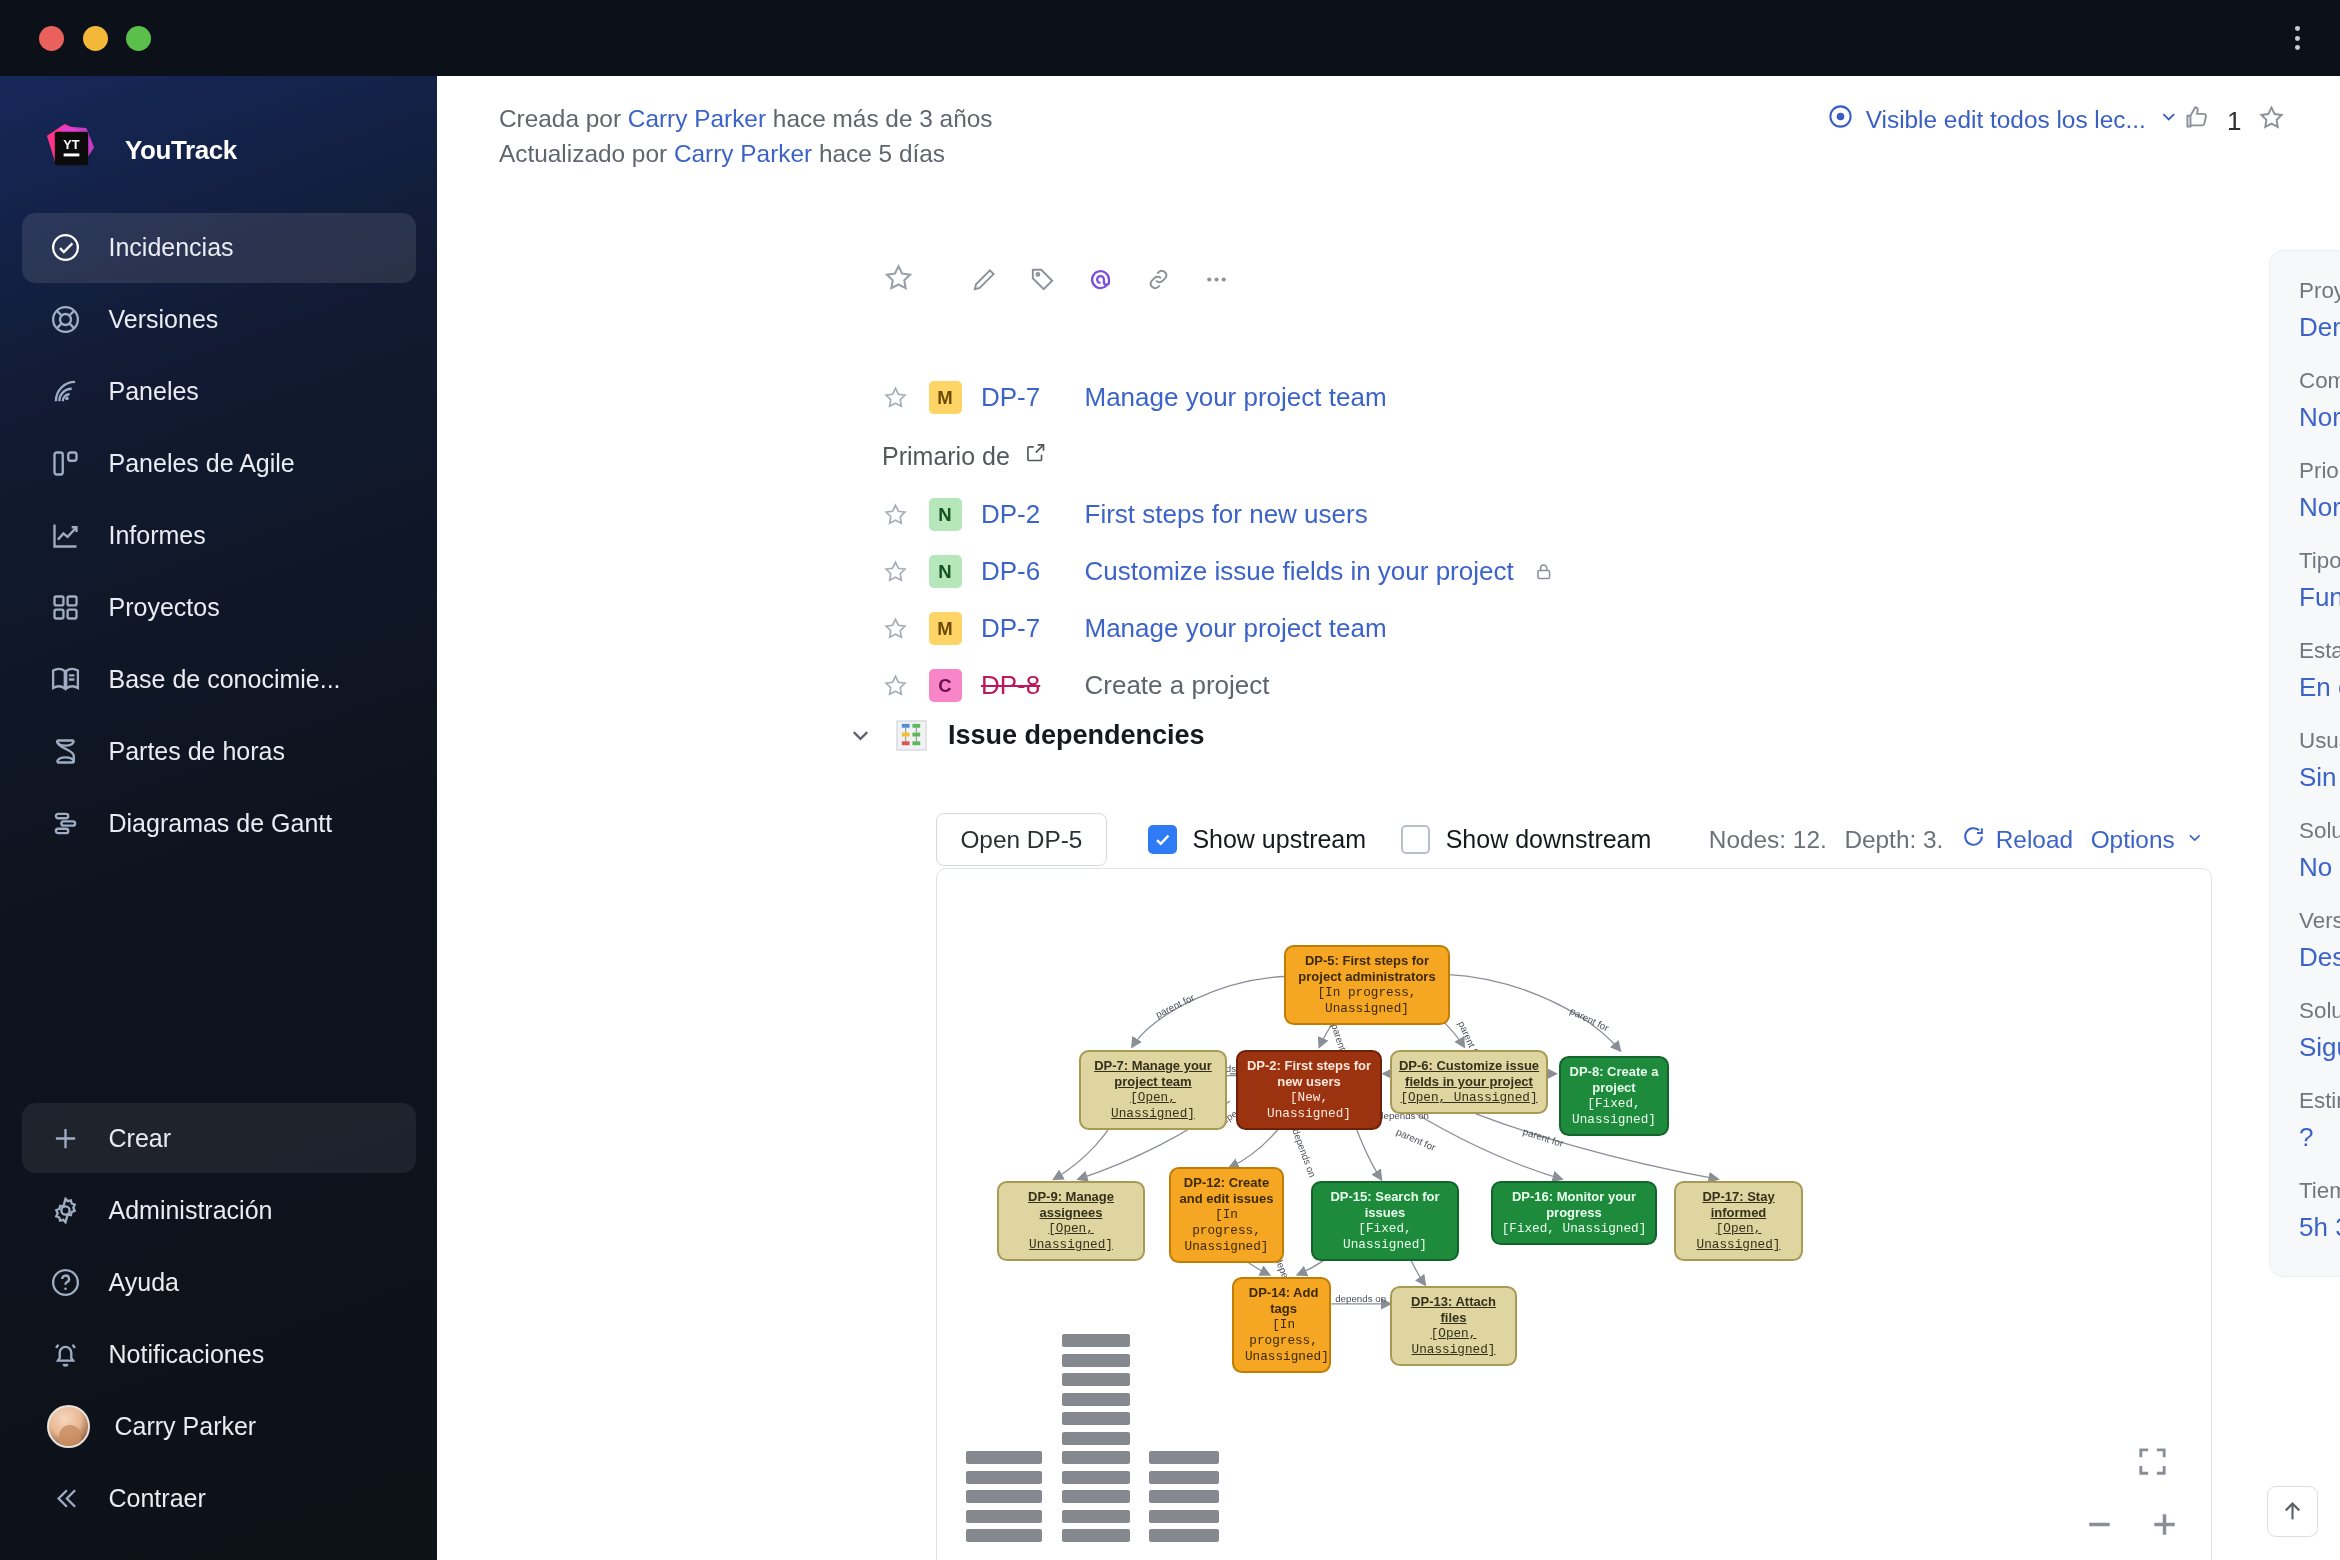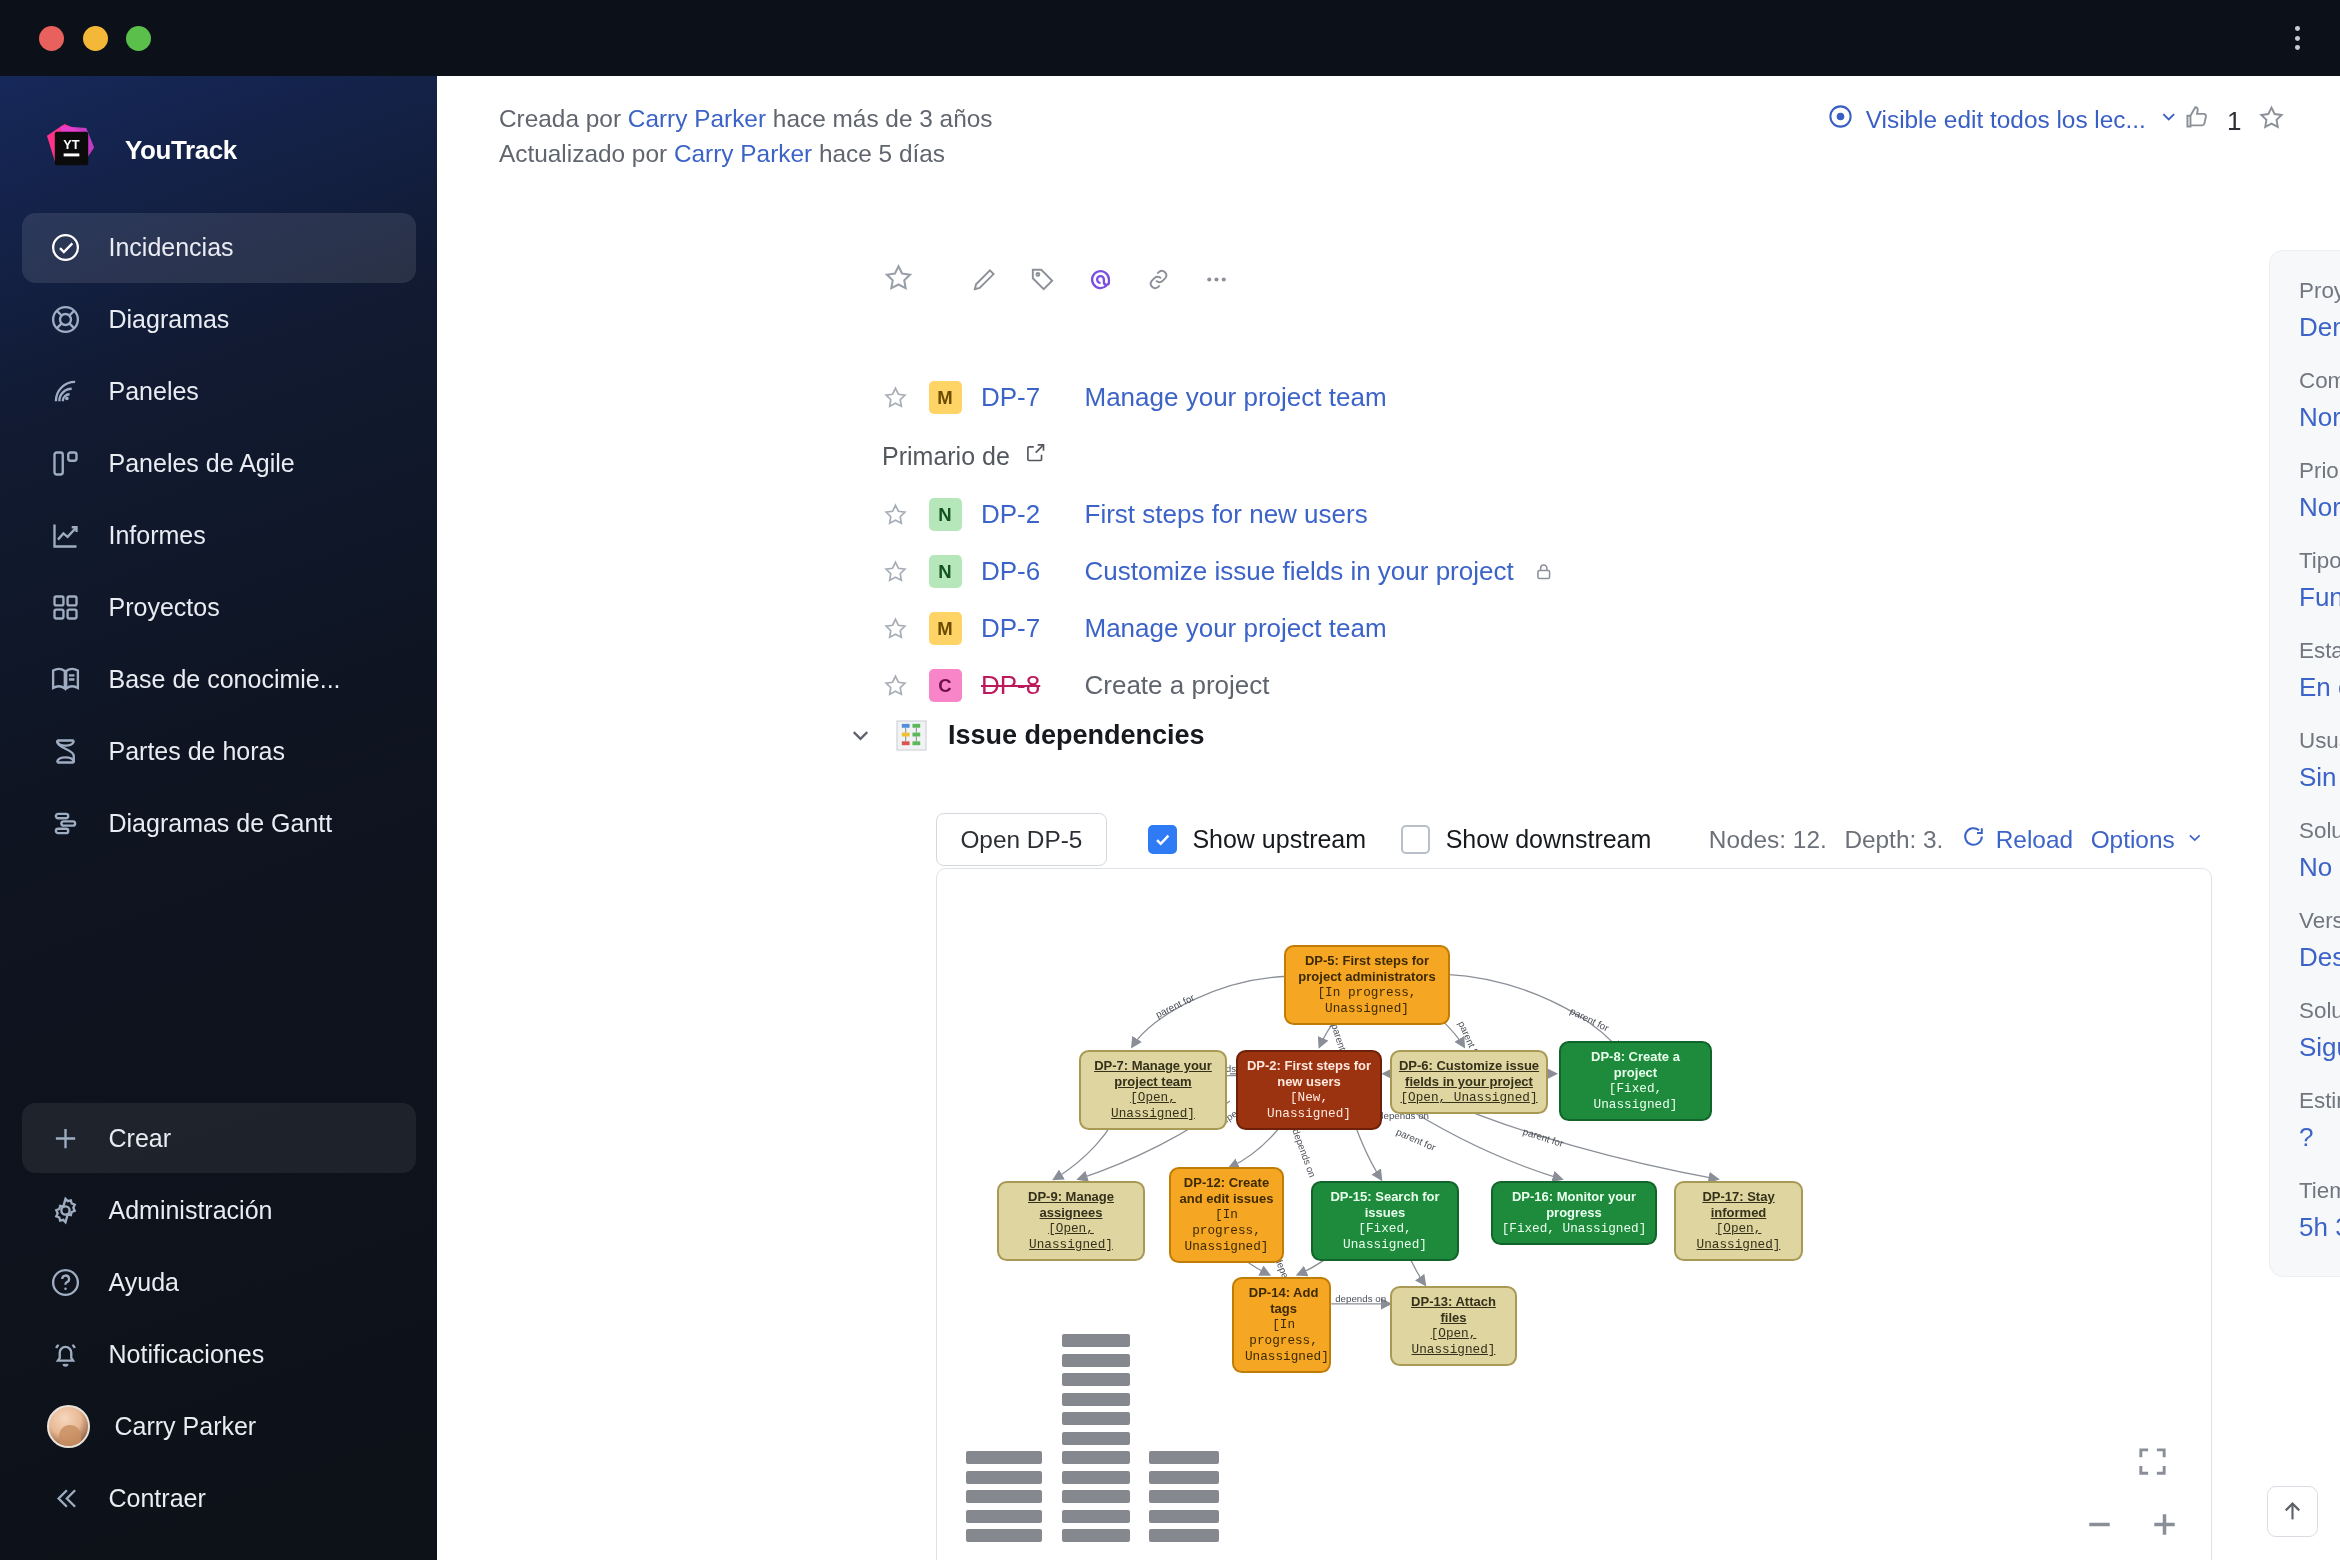--- a/index.html
+++ b/index.html
@@ -207,21 +207,21 @@
         <span>Incidencias</span>
       </div>
       <div class="nav-item">
         <span class="ico">
           <svg width="33" height="33" viewBox="0 0 24 24" fill="none" stroke="currentColor" stroke-width="1.7">
               <circle cx="12" cy="12" r="9"></circle>
               <circle cx="12" cy="12" r="4"></circle>
               <path d="M5.6 5.6l3.6 3.6M18.4 5.6l-3.6 3.6M5.6 18.4l3.6-3.6M18.4 18.4l-3.6-3.6"></path>
             </svg>
         </span>
-        <span>Diagramas</span>
+        <span>Versiones</span>
       </div>
       <div class="nav-item">
         <span class="ico">
           <svg width="33" height="33" viewBox="0 0 24 24" fill="none" stroke="currentColor" stroke-width="1.7">
               <path d="M5 19a14 14 0 0 1 14-14"></path>
               <path d="M7.5 19a9 9 0 0 1 9-9"></path>
               <path d="M10 19a5 5 0 0 1 5-5"></path>
               <circle cx="13" cy="17" r="1.3" fill="currentColor" stroke="none"></circle>
             </svg>
         </span>
@@ -613,21 +613,21 @@
         <div class="ns">[Open, Unassigned]</div>
       </div>
       <div class="node n-brown" style="left:299px;top:181px;width:146px;">
         <div class="nt">DP-2: First steps for new users</div>
         <div class="ns">[New, Unassigned]</div>
       </div>
       <div class="node n-tan" style="left:453px;top:181px;width:158px;">
         <div class="nt">DP-6: Customize issue fields in your project</div>
         <div class="ns">[Open, Unassigned]</div>
       </div>
-      <div class="node n-green" style="left:622px;top:172px;width:153px;">
+      <div class="node n-green" style="left:622px;top:187px;width:110px;">
         <div class="nt">DP-8: Create a project</div>
         <div class="ns">[Fixed, Unassigned]</div>
       </div>
       <div class="node n-tan" style="left:60px;top:312px;width:148px;">
         <div class="nt">DP-9: Manage assignees</div>
         <div class="ns">[Open, Unassigned]</div>
       </div>
       <div class="node n-orange" style="left:232px;top:298px;width:115px;">
         <div class="nt">DP-12: Create and edit issues</div>
         <div class="ns">[In progress, Unassigned]</div>

